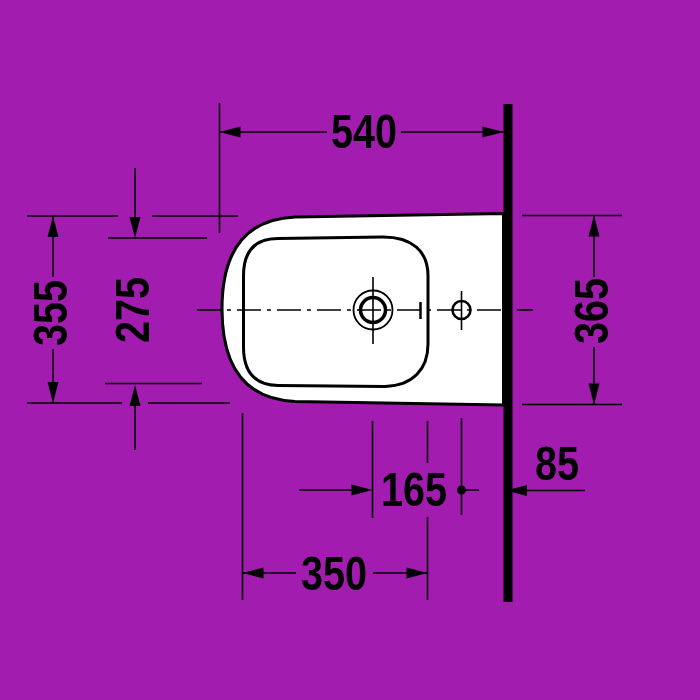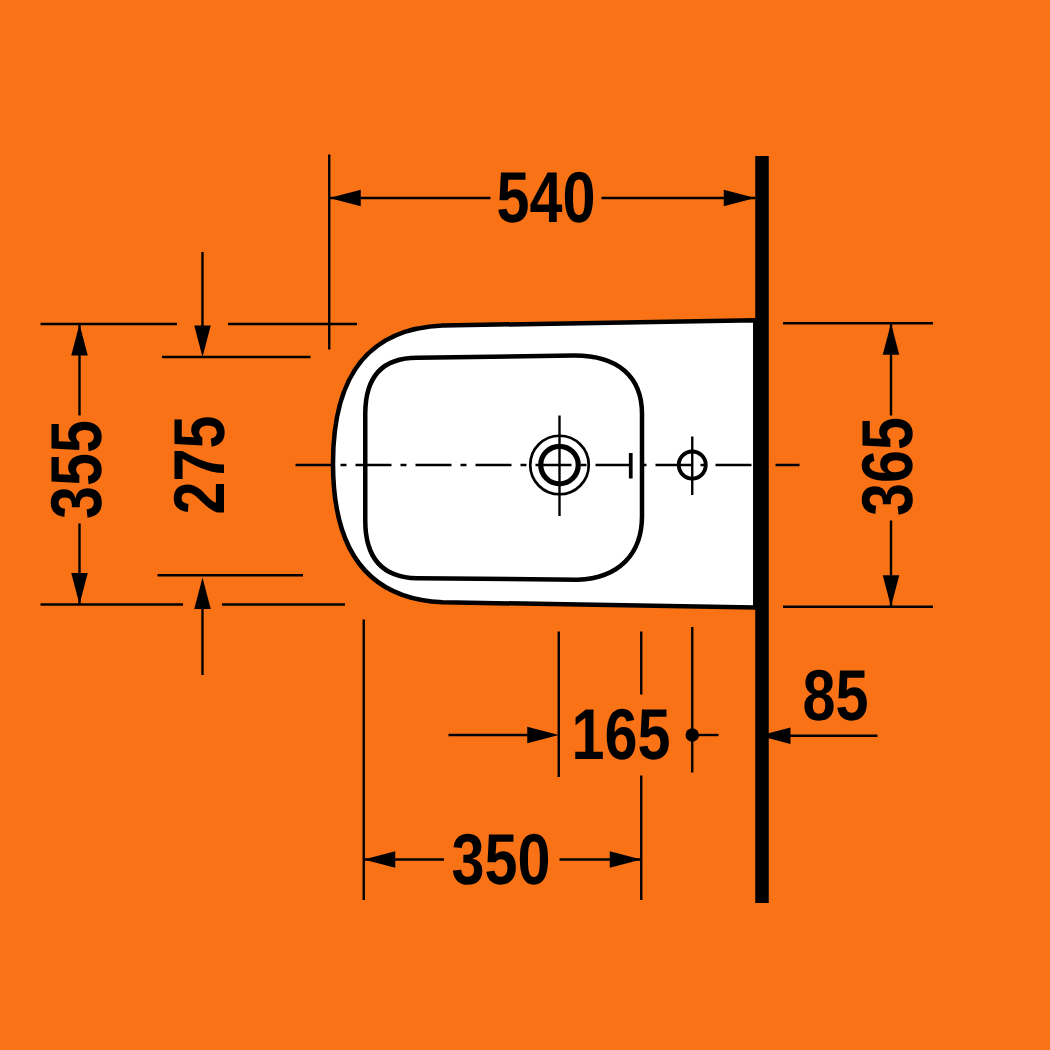--- a/index.html
+++ b/index.html
@@ -3,21 +3,21 @@
 <meta charset="utf-8">
 <style>
   html, body {
     margin: 0;
     padding: 0;
     background: #ffffff;
   }
   .page {
     width: 700px;
     height: 700px;
-    background: #f97316;
+    background: #a21caf;
     position: relative;
     overflow: hidden;
   }
   svg {
     display: block;
   }
   text.dim-label {
     font-family: "Liberation Sans", sans-serif;
     font-weight: bold;
     font-size: 48px;

